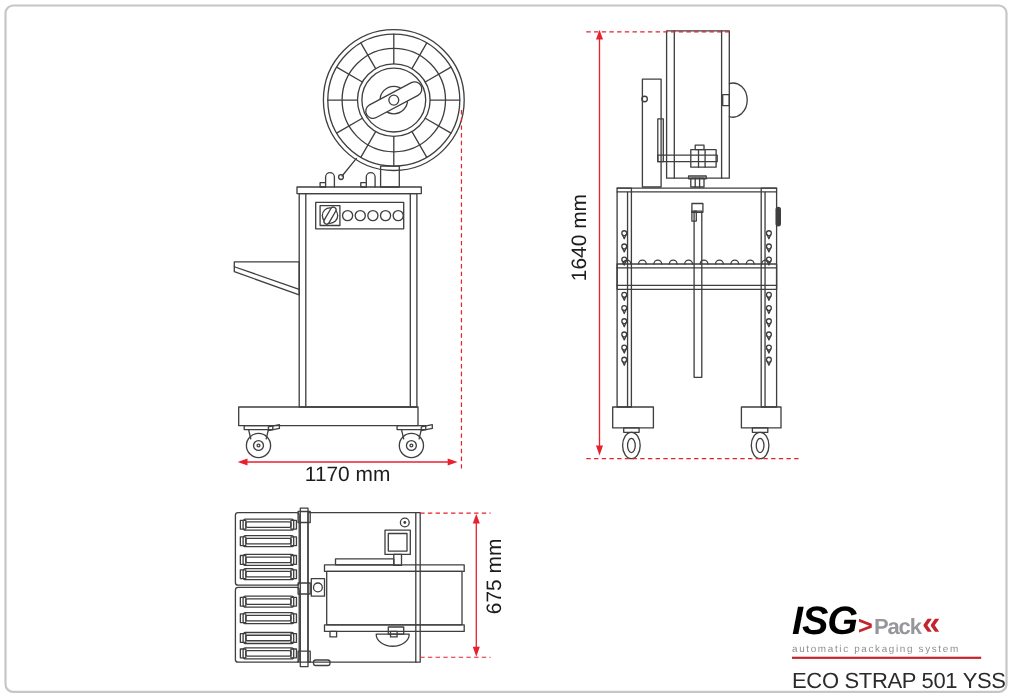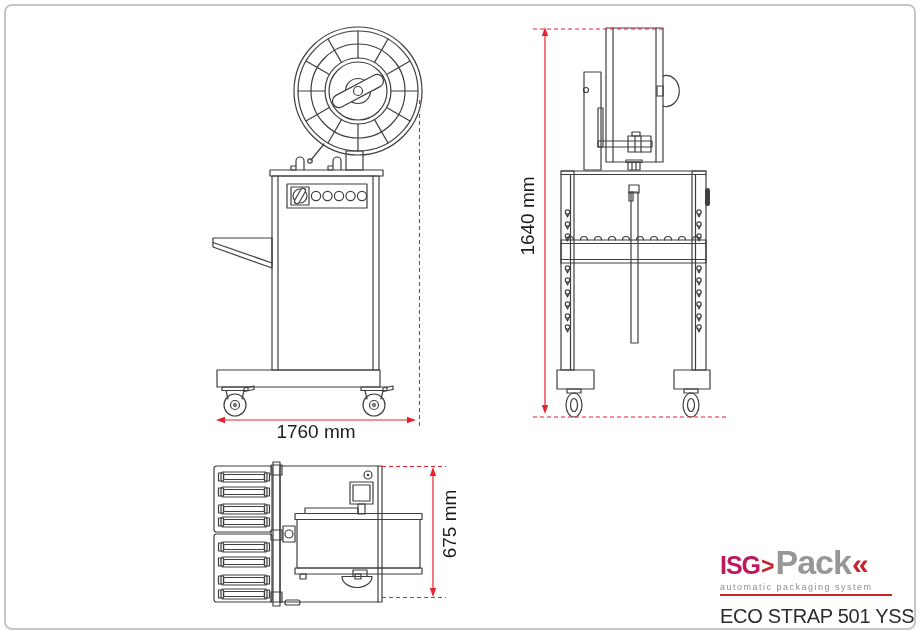--- a/index.html
+++ b/index.html
@@ -13,23 +13,23 @@
   .red{stroke:#e8212e;stroke-width:1.2;fill:none;}
   .redfill{fill:#e8212e;stroke:none;}
   .reddash{stroke:#e8212e;stroke-width:1.1;fill:none;stroke-dasharray:4 3;}
   .dim-label{position:absolute;font-size:19px;color:#1c1c1c;text-align:center;line-height:22px;white-space:nowrap;}
   .vert{transform:rotate(-90deg);}
   #dim-front{left:246px;top:421px;width:140px;}
   #dim-side{left:478px;top:205px;width:100px;height:22px;}
   #dim-top{left:405px;top:513px;width:90px;height:22px;}
   #brand{position:absolute;left:720px;top:543px;width:178px;}
   .logo-line{display:flex;align-items:baseline;white-space:nowrap;font-weight:bold;}
-  .logo-isg{color:#be185d;font-size:25px;letter-spacing:-1px;}
+  .logo-isg{color:#000000;font-size:36px;letter-spacing:-1px;font-style:italic;}
   .logo-chev{color:#c4242b;font-size:23px;margin:0 1px;}
-  .logo-pack{color:#97979b;font-size:34px;letter-spacing:-1px;}
+  .logo-pack{color:#97979b;font-size:20px;letter-spacing:-1px;}
   .logo-endchev{color:#c4242b;font-size:30px;margin-left:1px;line-height:20px;}
   .tagline{color:#8f8f93;font-size:9px;font-weight:normal;letter-spacing:1.5px;margin-top:0px;white-space:nowrap;}
   .rule{height:2px;background:#c4242b;width:172px;margin-top:2px;}
   .product{color:#2b2b2b;font-size:20px;letter-spacing:-0.3px;margin-top:9px;text-align:center;white-space:nowrap;}
 </style>
 </head>
 <body>
 
 <div id="stage">
   <div id="frame"></div>
@@ -246,21 +246,21 @@
       <g>
         <path d="M382,466.5 L446,466.5" class="reddash"></path>
         <path d="M382,597.5 L446,597.5" class="reddash"></path>
         <path d="M433,475 L433,589" class="red"></path>
         <path d="M433,467 L429.8,476 L436.2,476 Z" class="redfill"></path>
         <path d="M433,597 L429.8,588 L436.2,588 Z" class="redfill"></path>
       </g>
     </g>
   </svg>
 
-  <div id="dim-front" class="dim-label">1760 mm</div>
+  <div id="dim-front" class="dim-label">1170 mm</div>
   <div id="dim-side" class="dim-label vert">1640 mm</div>
   <div id="dim-top" class="dim-label vert">675 mm</div>
 
   <div id="brand">
     <div class="logo-line">
       <span class="logo-isg">ISG</span>
       <span class="logo-chev">&gt;</span>
       <span class="logo-pack">Pack</span>
       <span class="logo-endchev">«</span>
     </div>

